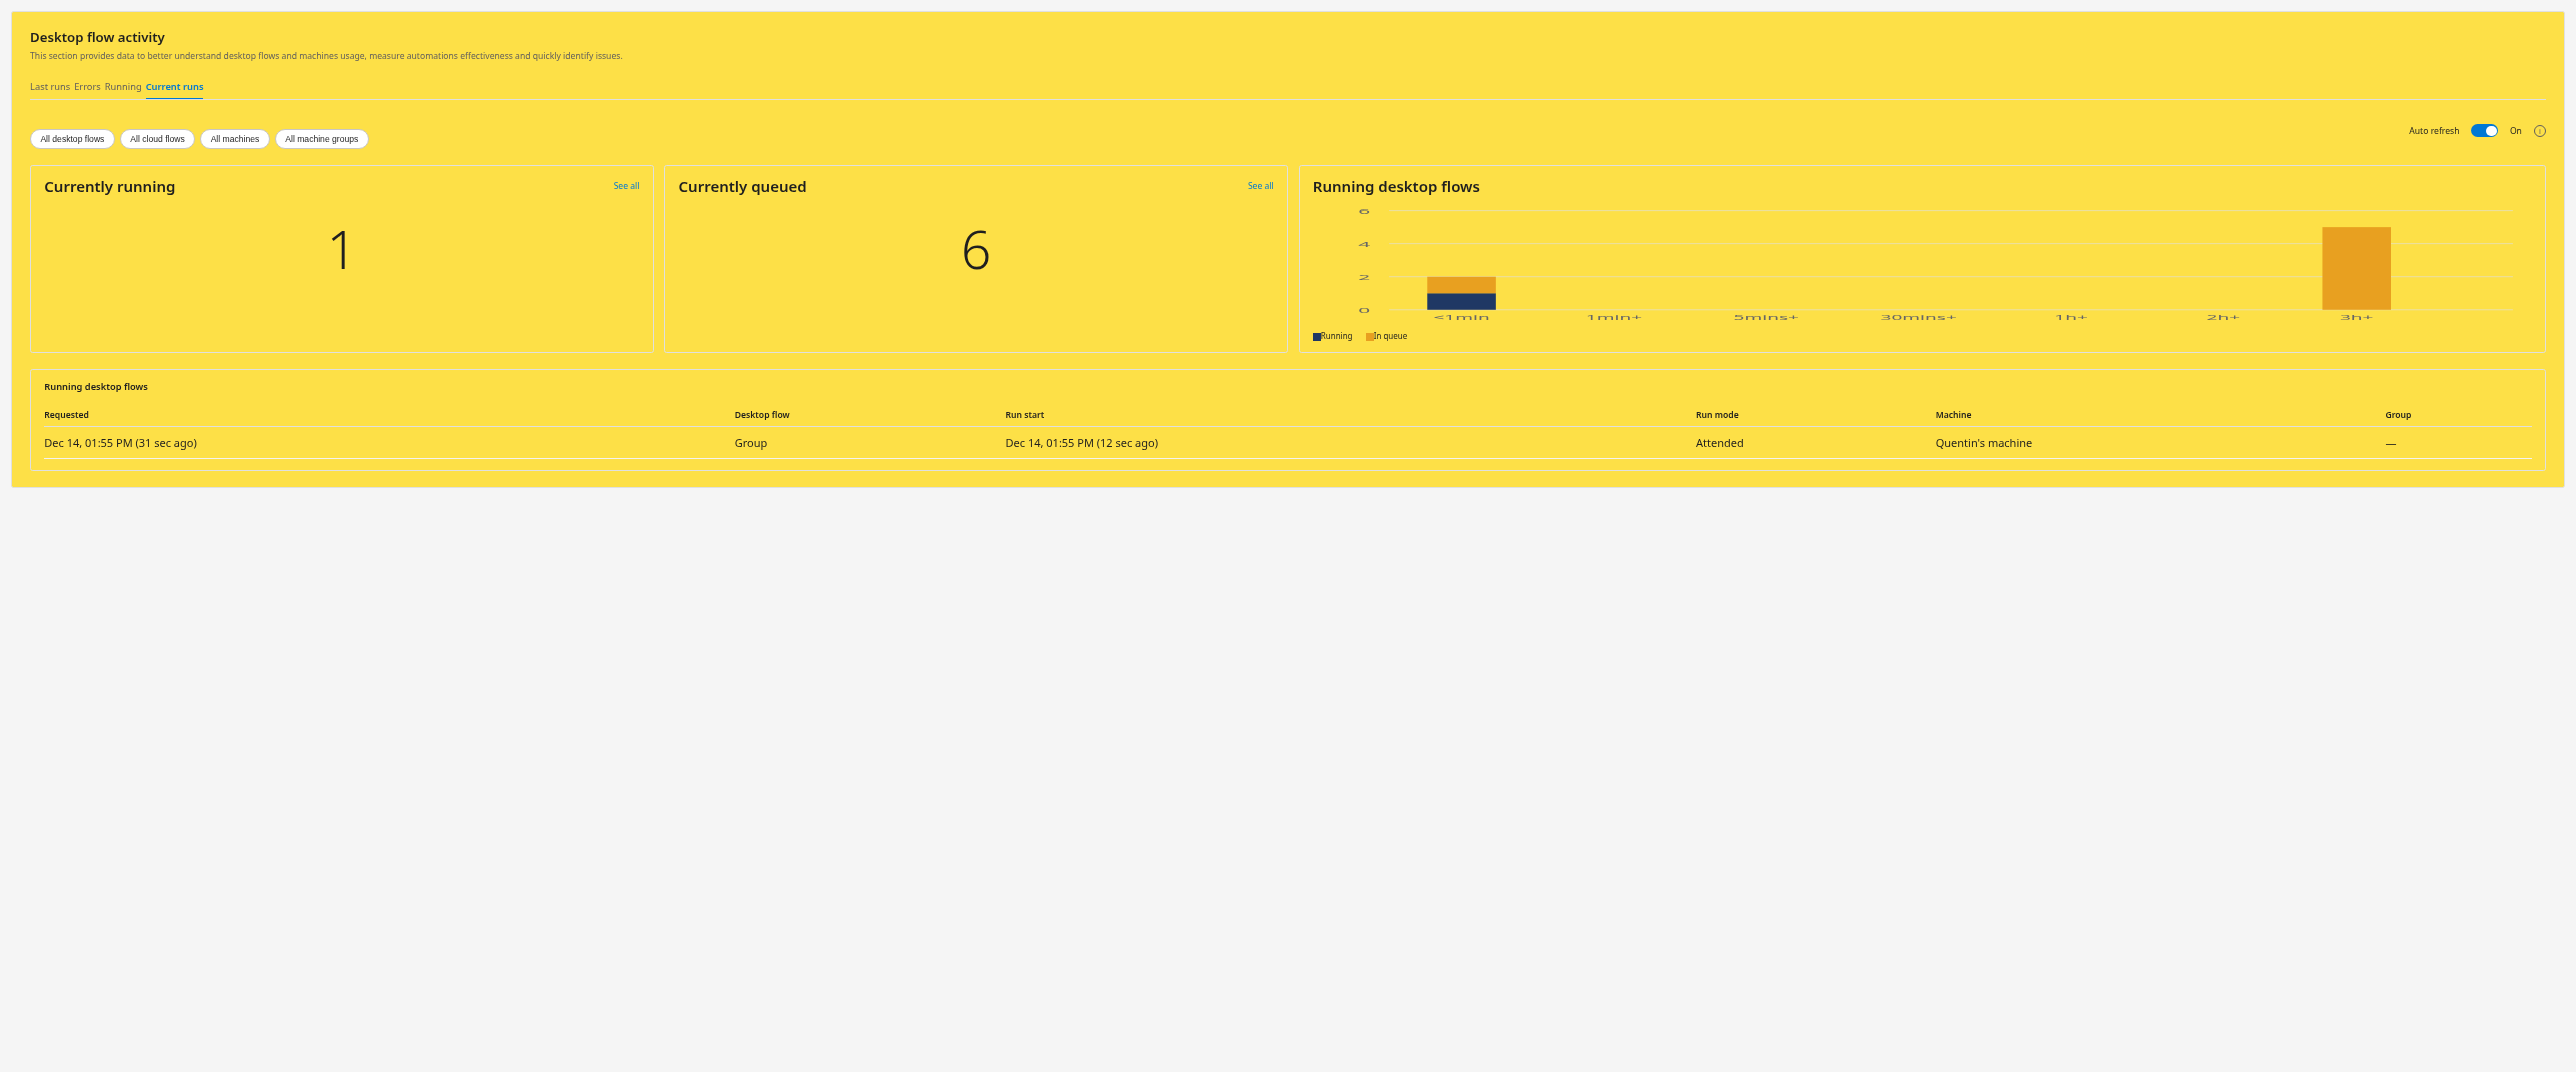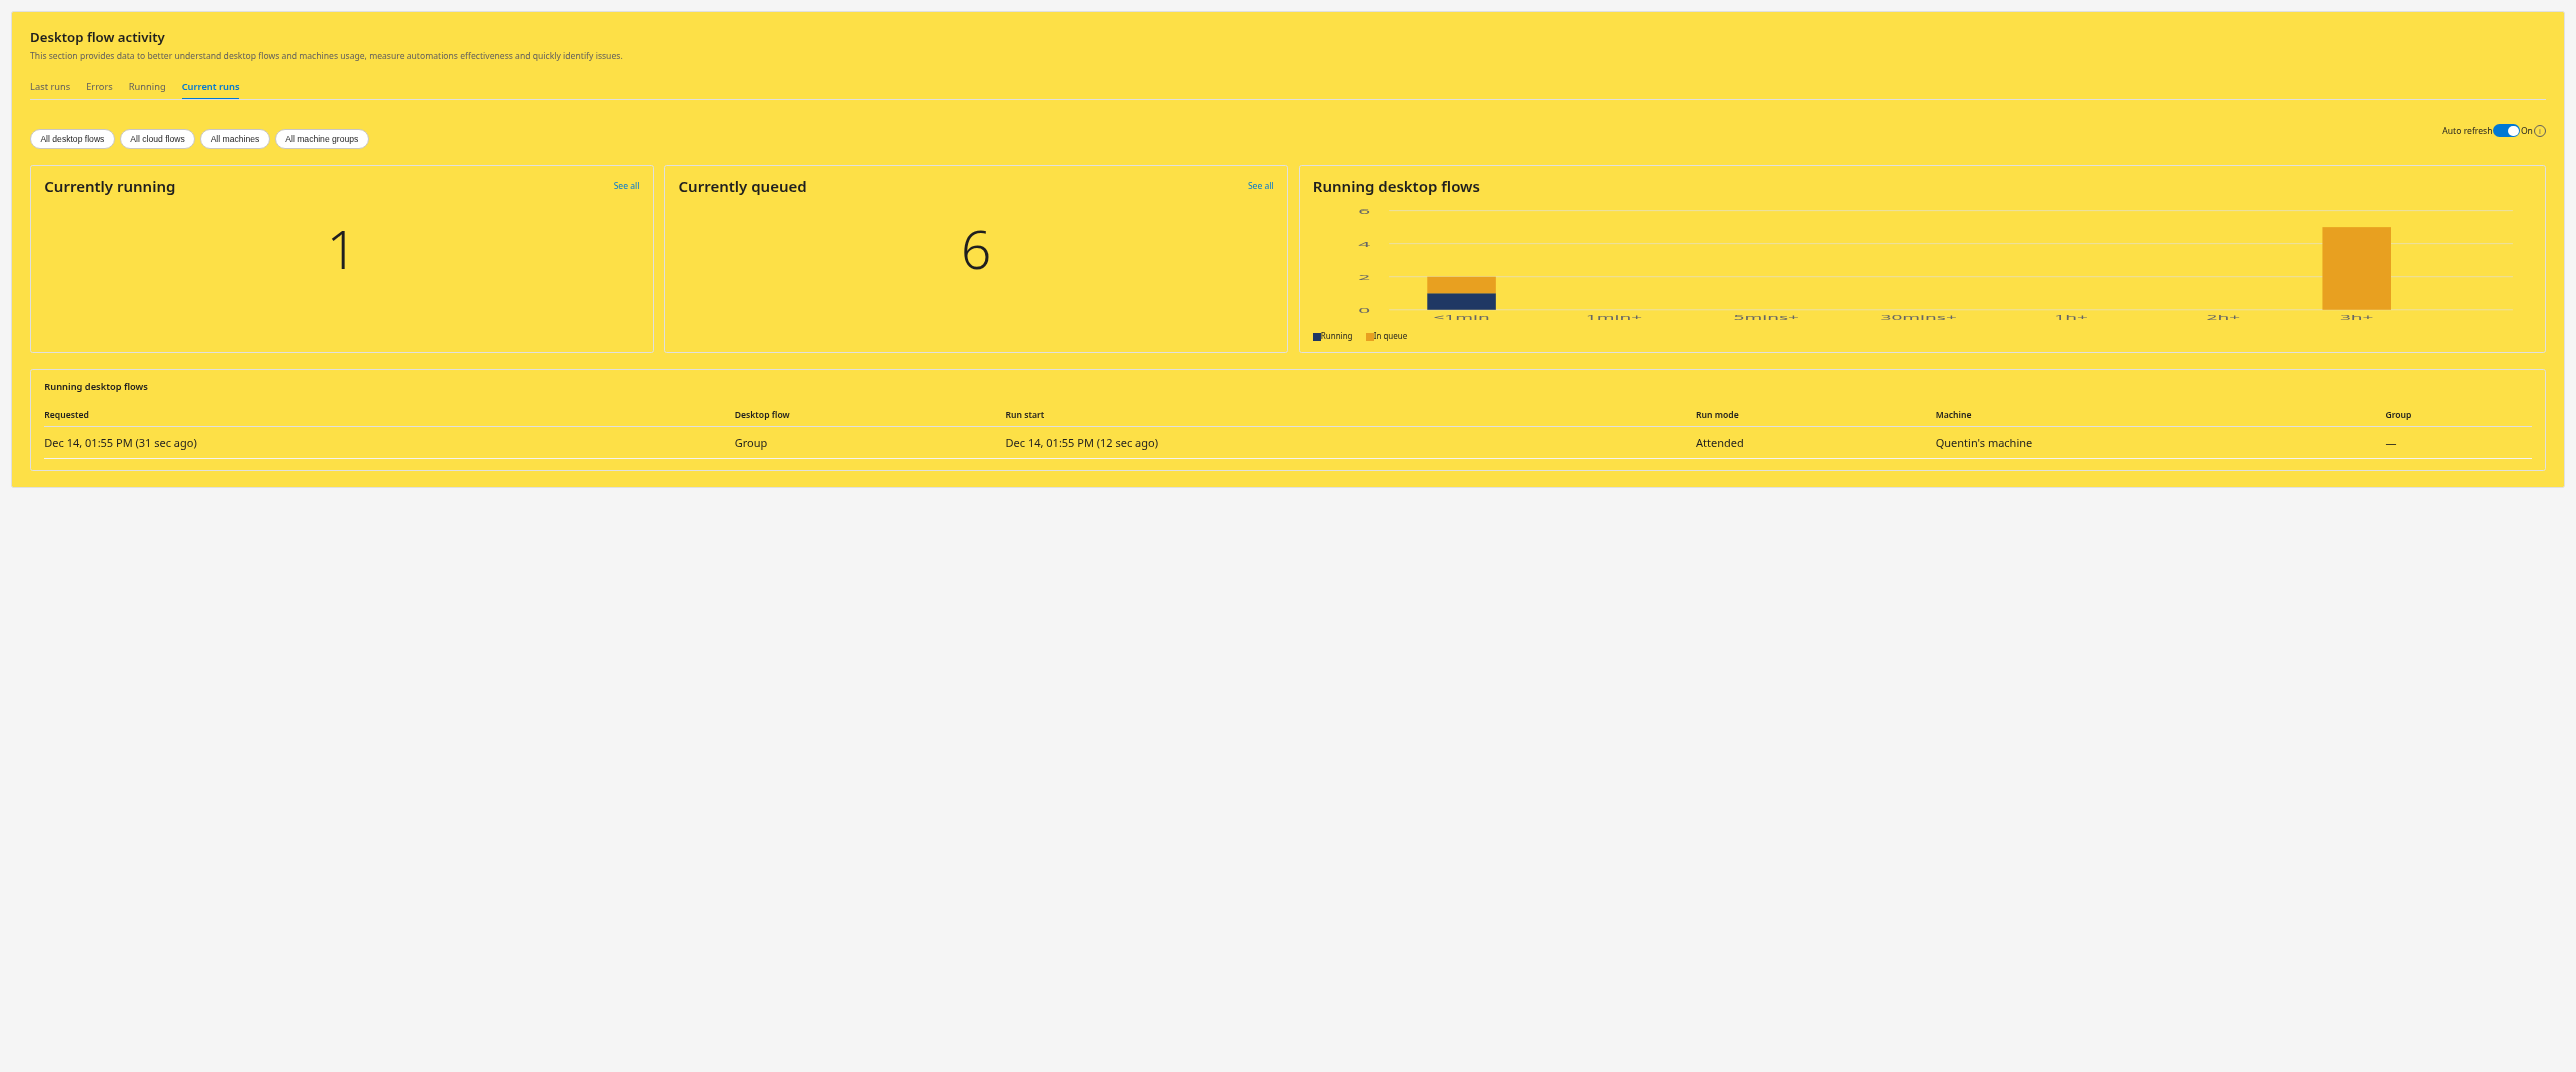--- a/index.html
+++ b/index.html
@@ -21,21 +21,21 @@
       font-weight: 600;
       margin-bottom: 4px;
     }
     .page-subtitle {
       font-size: 8.6px;
       color: #605e5c;
       margin-bottom: 13.2px;
     }
     .tabs {
       display: flex;
-      gap: 16px;
+      gap: 4px;
       border-bottom: 0.7px solid #e0e0e0;
       margin-bottom: 13.2px;
     }
     .tab {
       padding: 5.3px 0;
       font-size: 9.3px;
       cursor: pointer;
       color: #605e5c;
       border-bottom: 1.3px solid transparent;
       margin-bottom: -0.7px;
@@ -61,21 +61,21 @@
       border: 0.7px solid #c8c6c4;
       border-radius: 10.6px;
       background: #fff;
       font-size: 8.6px;
       cursor: pointer;
       color: #1f1f1f;
     }
     .filters-right {
       display: flex;
       align-items: center;
-      gap: 1px;
+      gap: 12px;
       font-size: 8.6px;
       color: #1f1f1f;
     }
     .toggle-switch {
       position: relative;
       width: 26.4px;
       height: 13.2px;
     }
     .toggle-track {
       width: 26.4px;

